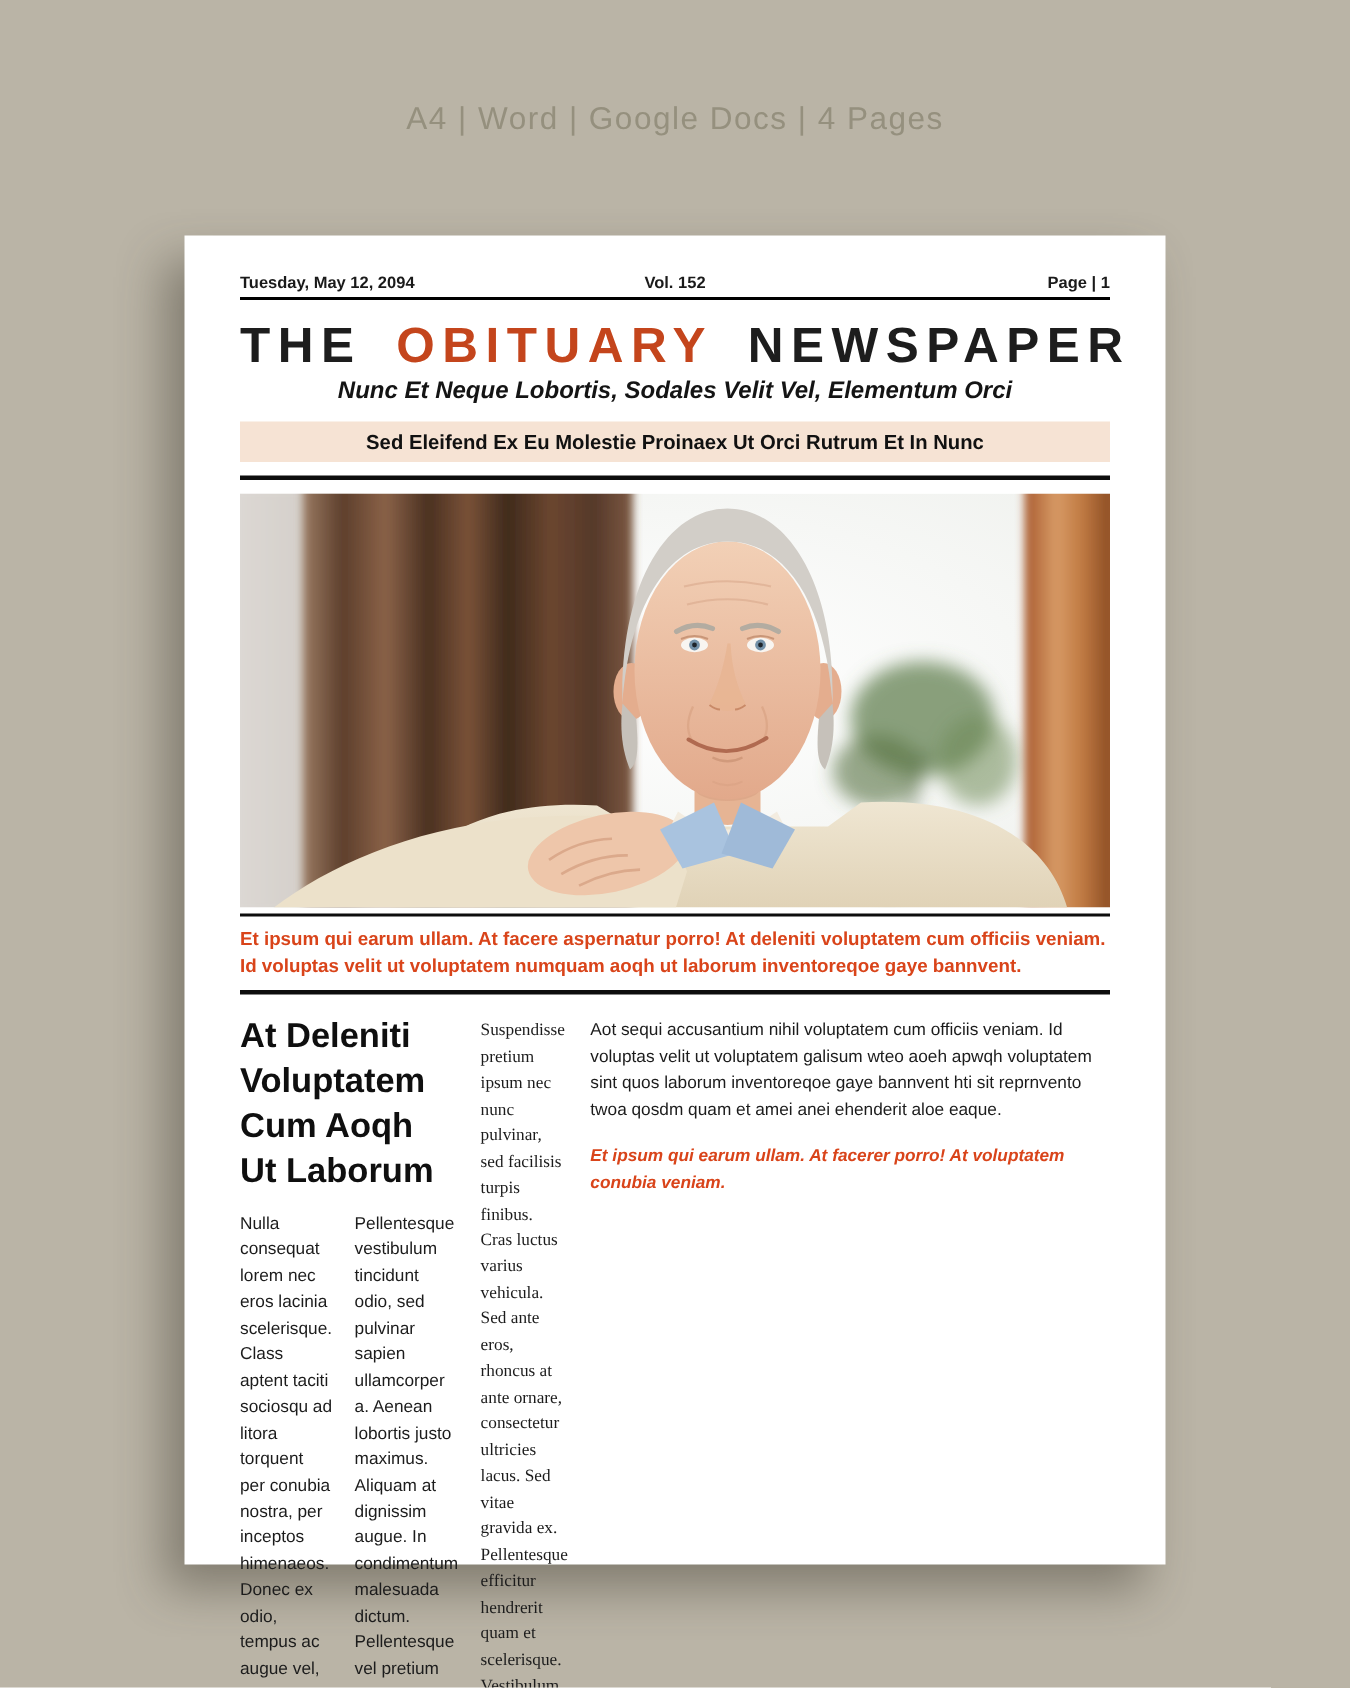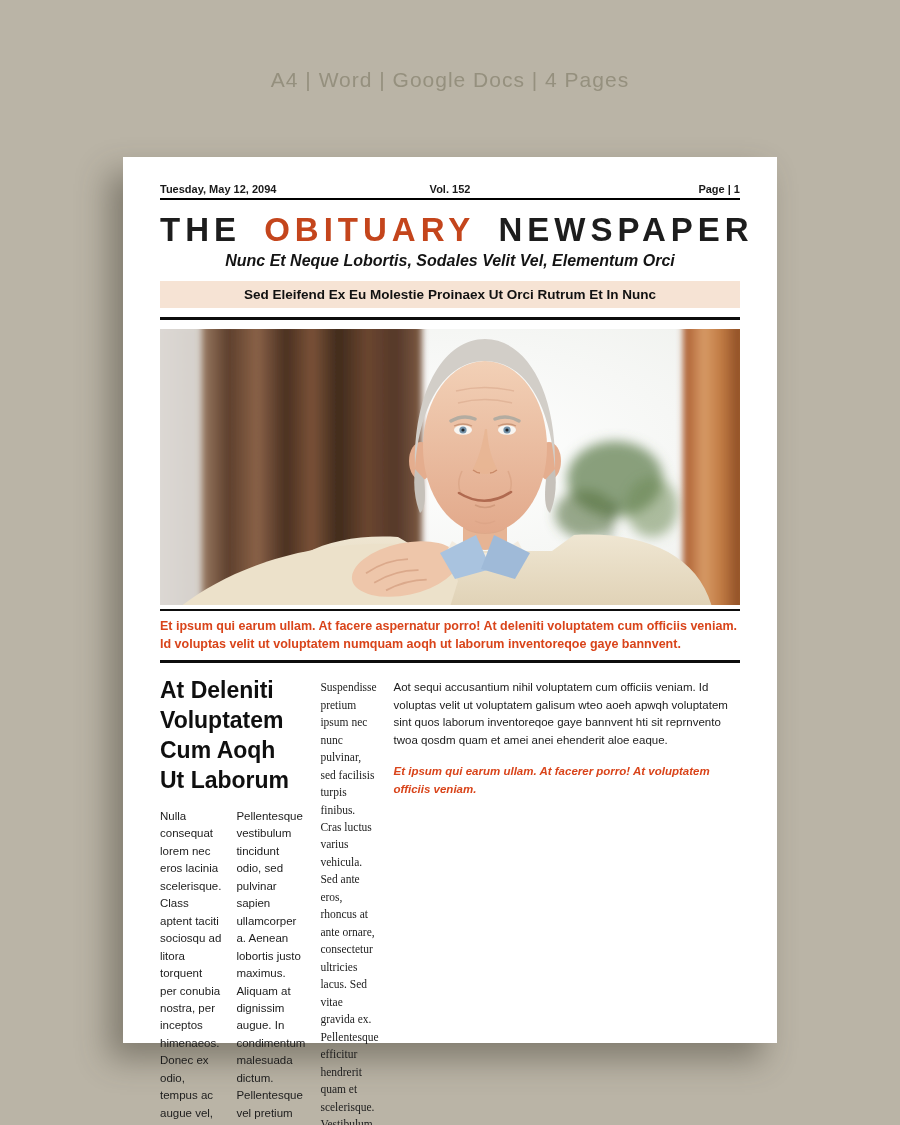--- a/index.html
+++ b/index.html
@@ -241,18 +241,18 @@
 
     <div class="rule-bottom"></div>
 
     <div class="articles">
       <h1 class="headline">At Deleniti Voluptatem Cum Aoqh Ut Laborum</h1>
       <p class="body-col col1">Nulla consequat lorem nec eros lacinia scelerisque. Class aptent taciti sociosqu ad litora torquent per conubia nostra, per inceptos himenaeos. Donec ex odio, tempus ac augue vel, posuere ornare metus. Integer massa ex, congue ut viverra ac, ornare sit amet felis. Sed sit amet lobortis purus. Quisque quis consectetur lorem.</p>
       <p class="body-col col2">Pellentesque vestibulum tincidunt odio, sed pulvinar sapien ullamcorper a. Aenean lobortis justo maximus. Aliquam at dignissim augue. In condimentum malesuada dictum. Pellentesque vel pretium neque. Aenean eleifend, risus quis ultrices dapibus, tortore elit, nec dapibus risus dolor et eros.</p>
       <p class="body-col col3">Suspendisse pretium ipsum nec nunc pulvinar, sed facilisis turpis finibus. Cras luctus varius vehicula. Sed ante eros, rhoncus at ante ornare, consectetur ultricies lacus. Sed vitae gravida ex. Pellentesque efficitur hendrerit quam et scelerisque. Vestibulum sed enim interdum felis dictum vulputate in quis ipsum. Vivamus feugiat sodales nibh, in volutpat non. In tempus dui sit amet velit suscipit hendrerit.</p>
       <div class="body-col col4">
         <p>Aot sequi accusantium nihil voluptatem cum officiis veniam. Id voluptas velit ut voluptatem galisum wteo aoeh apwqh voluptatem sint quos laborum inventoreqoe gaye bannvent hti sit reprnvento twoa qosdm quam et amei anei ehenderit aloe eaque.</p>
-        <p class="accent-para">Et ipsum qui earum ullam. At facerer porro! At voluptatem officiis veniam.</p>
+        <p class="accent-para">Et ipsum qui earum ullam. At facerer porro! At voluptatem conubia veniam.</p>
       </div>
     </div>
 
   </div>
 </div>
 
 </body></html>

